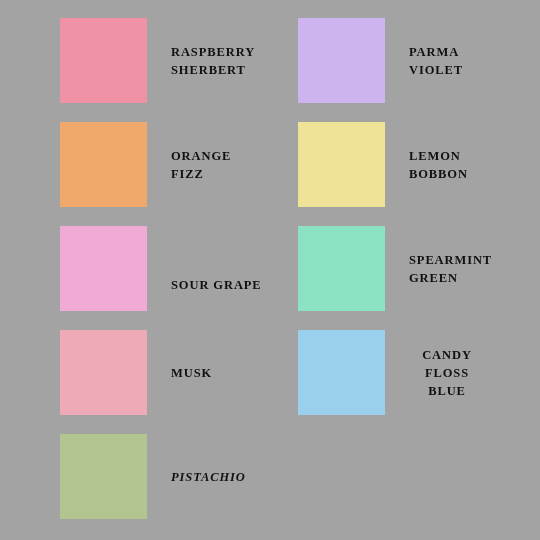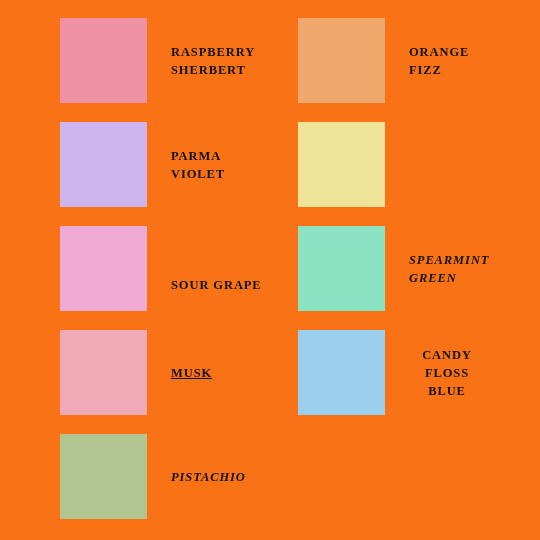--- a/index.html
+++ b/index.html
@@ -58,60 +58,62 @@
     letter-spacing: 0.9px;
     color: #111111;
     text-transform: uppercase;
     white-space: pre-line;
     -webkit-font-smoothing: none;
   }
 </style>
 </head>
 <body>
 
-<div id="palette-sheet" style="background: #f97316;">
+<div id="palette-sheet" style="background: #a3a3a3;">
   <div class="palette-grid">
 
     <div class="swatch-entry">
       <span class="swatch-chip" style="background-color: rgb(240, 146, 166);"></span>
       <span class="swatch-label" style="color: rgb(17, 17, 17);">RASPBERRY
 SHERBERT</span>
     </div>
 
 
     <div class="swatch-entry">
+      <span class="swatch-chip" style="background-color: rgb(205, 180, 238);"></span>
+      <span class="swatch-label" style="color: rgb(17, 17, 17);">PARMA
+VIOLET</span>
+    </div>
+
+    <div class="swatch-entry">
       <span class="swatch-chip" style="background-color: rgb(240, 168, 108);"></span>
       <span class="swatch-label" style="color: rgb(17, 17, 17);">ORANGE
 FIZZ</span>
     </div>
 
     <div class="swatch-entry">
-      <span class="swatch-chip" style="background-color: rgb(205, 180, 238);"></span>
-      <span class="swatch-label" style="color: rgb(17, 17, 17);">PARMA
-VIOLET</span>
-    </div>
-
-    <div class="swatch-entry">
       <span class="swatch-chip" style="background-color: rgb(238, 227, 150);"></span>
+      <span class="swatch-label" style="color: rgb(17, 17, 17);">LEMON
+BOBBON</span>
     </div>
 
     <div class="swatch-entry">
       <span class="swatch-chip" style="background-color: rgb(239, 170, 213);"></span>
       <span class="swatch-label" style="color: rgb(17, 17, 17); margin-top: 32px;">SOUR GRAPE</span>
     </div>
 
     <div class="swatch-entry">
       <span class="swatch-chip" style="background-color: rgb(140, 227, 196);"></span>
-      <span class="swatch-label" style="color: rgb(17, 17, 17); font-style: italic;">SPEARMINT
+      <span class="swatch-label" style="color: rgb(17, 17, 17);">SPEARMINT
 GREEN</span>
     </div>
 
     <div class="swatch-entry">
       <span class="swatch-chip" style="background-color: rgb(238, 170, 182);"></span>
-      <span class="swatch-label" style="color: rgb(17, 17, 17); text-decoration: underline;">MUSK</span>
+      <span class="swatch-label" style="color: rgb(17, 17, 17);">MUSK</span>
     </div>
 
     <div class="swatch-entry">
       <span class="swatch-chip" style="background-color: rgb(155, 207, 238);"></span>
       <span class="swatch-label" style="color: rgb(17, 17, 17); text-align: center;">CANDY
 FLOSS BLUE</span>
     </div>
 
     <div class="swatch-entry">
       <span class="swatch-chip" style="background-color: rgb(178, 196, 144);"></span>

